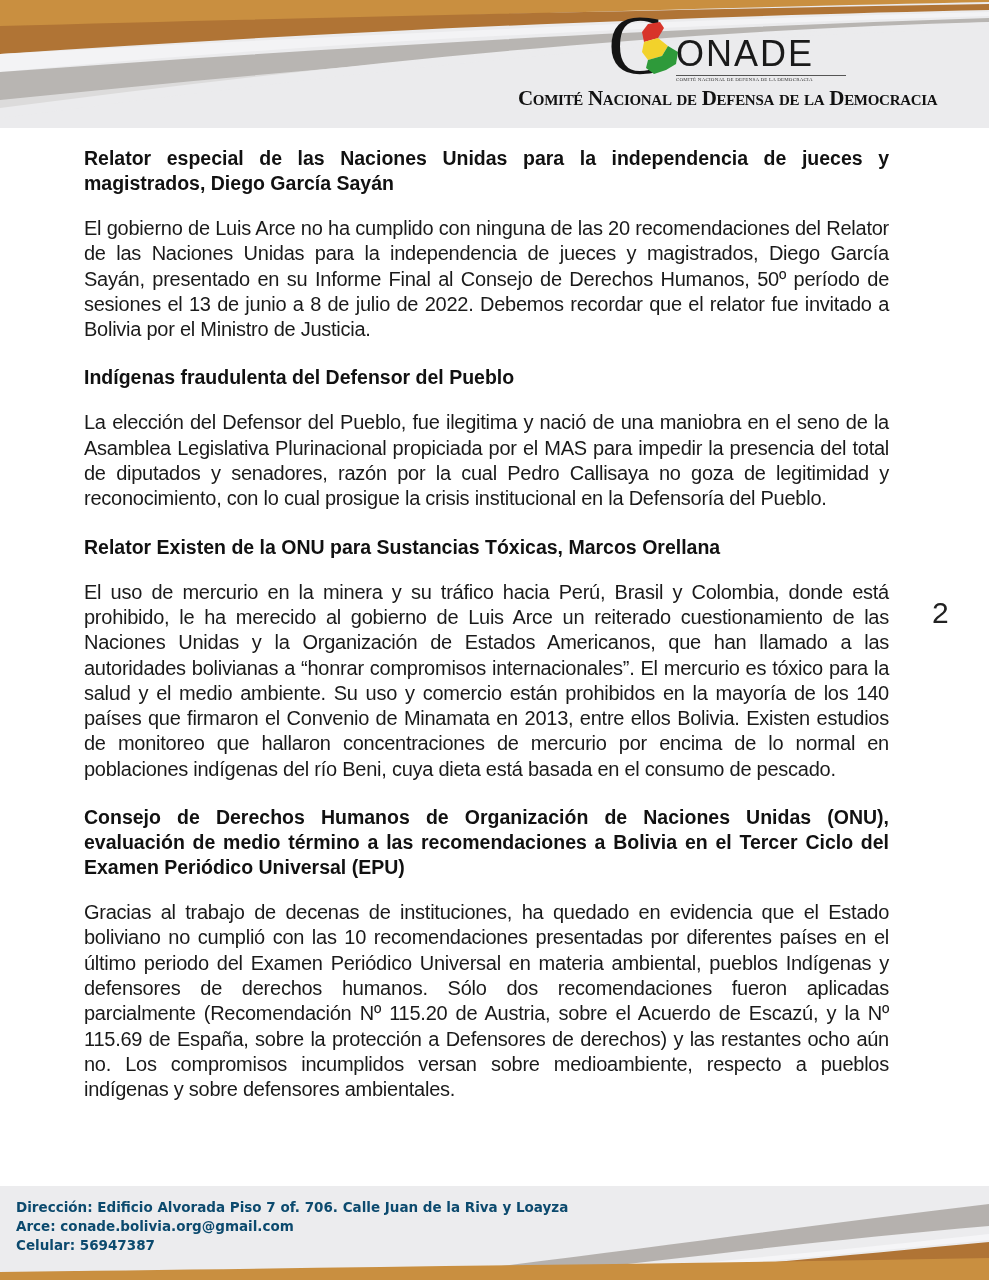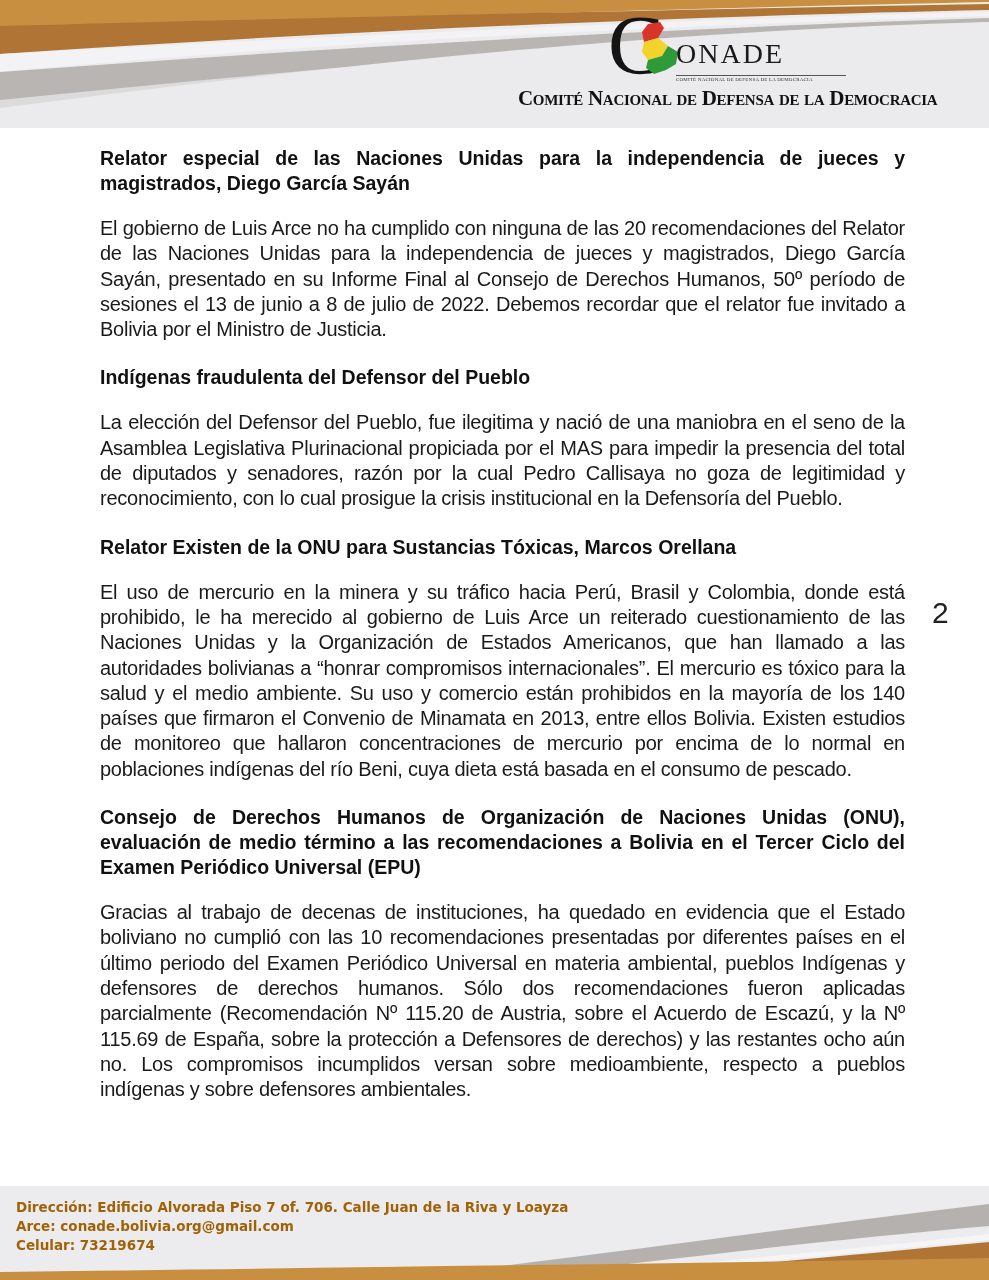--- a/index.html
+++ b/index.html
@@ -19,38 +19,38 @@
     position: absolute; left: 608px; top: 12px; width: 250px; height: 80px;
   }
   .logo-c {
     position: absolute; left: 0; top: -8px;
     font-family: "Liberation Serif", serif; font-size: 84px; line-height: 84px;
     color: #141414;
   }
   .logo-map { position: absolute; left: 30px; top: 8px; }
   .logo-word {
     position: absolute; left: 68px; top: 22px;
-    font-family: Liberation Serif, serif; font-size: 28px; line-height: 40px;
+    font-family: Liberation Sans, sans-serif; font-size: 36px; line-height: 40px;
     letter-spacing: 2px; color: #1a1a1a;
   }
   .logo-sub {
     position: absolute; left: 68px; top: 63px; width: 170px;
     border-top: 1px solid #555; padding-top: 1px;
     font-family: "Liberation Serif", serif; font-size: 5px; color: #333;
     letter-spacing: 0.2px; white-space: nowrap;
   }
   .org-name {
     position: absolute; left: 518px; top: 86px;
     font-family: "Liberation Serif", serif; font-weight: bold;
     font-size: 21px; font-variant: small-caps; color: #111;
     letter-spacing: -0.3px; white-space: nowrap;
   }
   
   .content {
-    position: absolute; left: 100px; top: 146px; width: 805px;
+    position: absolute; left: 84px; top: 146px; width: 805px;
   }
   .heading {
     font-weight: bold; font-size: 19.5px; line-height: 25px; margin: 0 0 20px 0;
     text-align: justify; color: #111; font-family: "Liberation Sans", sans-serif;
   }
   .para {
     font-size: 20px; line-height: 25.3px; margin: 0 0 23px 0;
     text-align: justify; color: #1a1a1a; font-family: "Liberation Sans", sans-serif;
     letter-spacing: -0.25px;
   }
@@ -60,21 +60,21 @@
   }
   
   .footer {
     position: absolute; left: 0; top: 1186px; width: 989px; height: 94px;
     background: #ececee; overflow: hidden;
   }
   .footer svg { position: absolute; left: 0; top: 0; }
   .footer-lines {
     position: absolute; left: 16px; top: 12px;
     font-family: "DejaVu Sans", sans-serif; font-weight: bold; font-size: 13.5px;
-    line-height: 19px; color: #a16207;
+    line-height: 19px; color: #0c4a6e;
   }
   .footer-lines div { white-space: nowrap; }
 </style>
 </head>
 <body>
 
 <div class="header">
   <svg class="swoosh" width="989" height="128" viewBox="0 0 989 128">
     <path d="M0 0 H989 V2 C700 8 350 18 0 30 Z" fill="#c98f40"></path>
     <path d="M0 26 C300 18 650 10 989 4 V10 C700 16 350 30 0 54 Z" fill="#b07435"></path>
@@ -119,15 +119,15 @@
 <div class="footer">
   <svg width="989" height="94" viewBox="0 0 989 94">
     <path d="M380 94 C600 70 800 40 989 18 V40 C800 56 620 80 480 94 Z" fill="#a7a39e" opacity="0.8"></path>
     <path d="M500 94 C700 78 860 62 989 48 V54 C860 66 700 82 560 94 Z" fill="#f5f5f7"></path>
     <path d="M560 94 C720 82 860 68 989 56 V76 C860 82 720 90 640 94 Z" fill="#b07435"></path>
     <path d="M0 86 C300 82 650 78 989 72 V94 H0 Z" fill="#c98f40"></path>
   </svg>
   <div class="footer-lines">
     <div>Dirección: Edificio Alvorada Piso 7 of. 706. Calle Juan de la Riva y Loayza</div>
     <div>Arce: conade.bolivia.org@gmail.com</div>
-    <div>Celular: 73219674</div>
+    <div>Celular: 56947387</div>
   </div>
 </div>
 
 </body></html>

